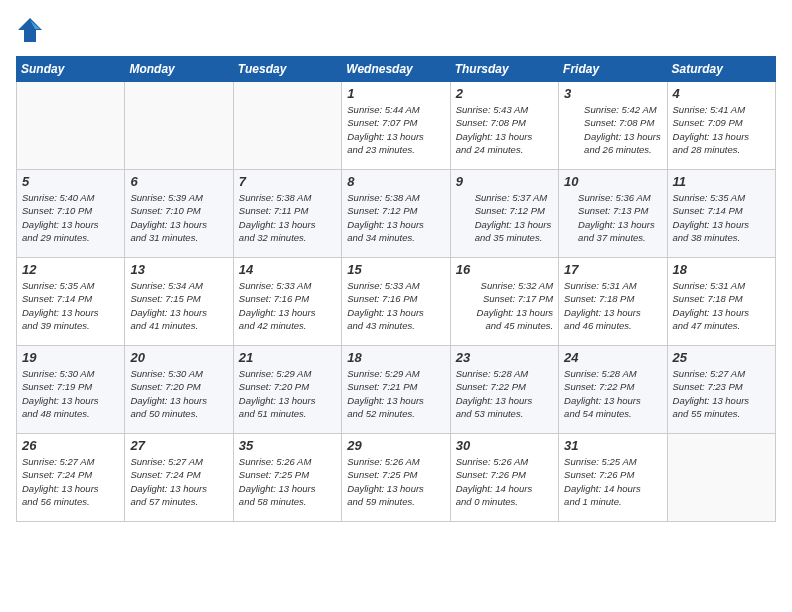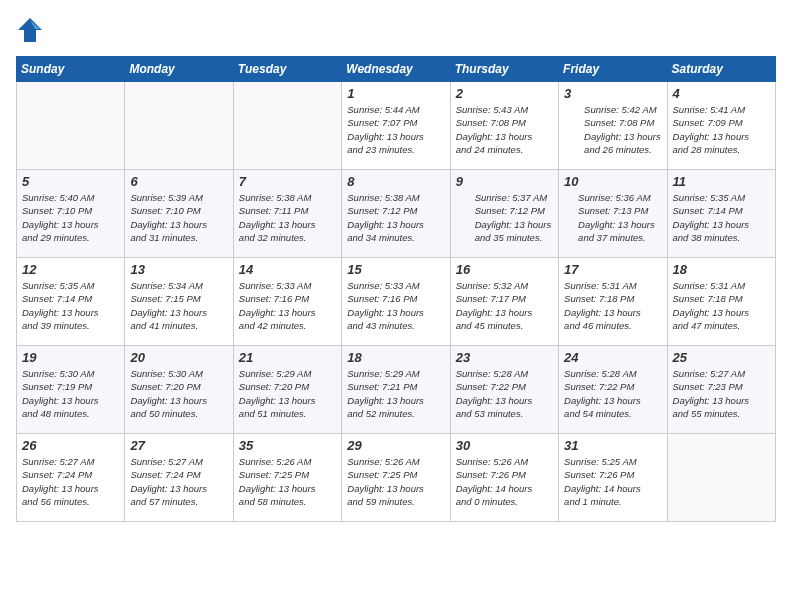--- a/index.html
+++ b/index.html
@@ -236,21 +236,21 @@
         </td>
         <td>
           <span class="day-number">15</span>
           <div class="cell-info" style="white-space: pre-line;">Sunrise: 5:33 AM
 Sunset: 7:16 PM
 Daylight: 13 hours
 and 43 minutes.</div>
         </td>
         <td>
           <span class="day-number">16</span>
-          <div class="cell-info" style="white-space: pre-line;">Sunrise: 5:32 AM
+          <div class="cell-info" style="white-space: pre-line; text-align: right;">Sunrise: 5:32 AM
 Sunset: 7:17 PM
 Daylight: 13 hours
 and 45 minutes.</div>
         </td>
         <td>
           <span class="day-number">17</span>
           <div class="cell-info" style="white-space: pre-line;">Sunrise: 5:31 AM
 Sunset: 7:18 PM
 Daylight: 13 hours
 and 46 minutes.</div>

